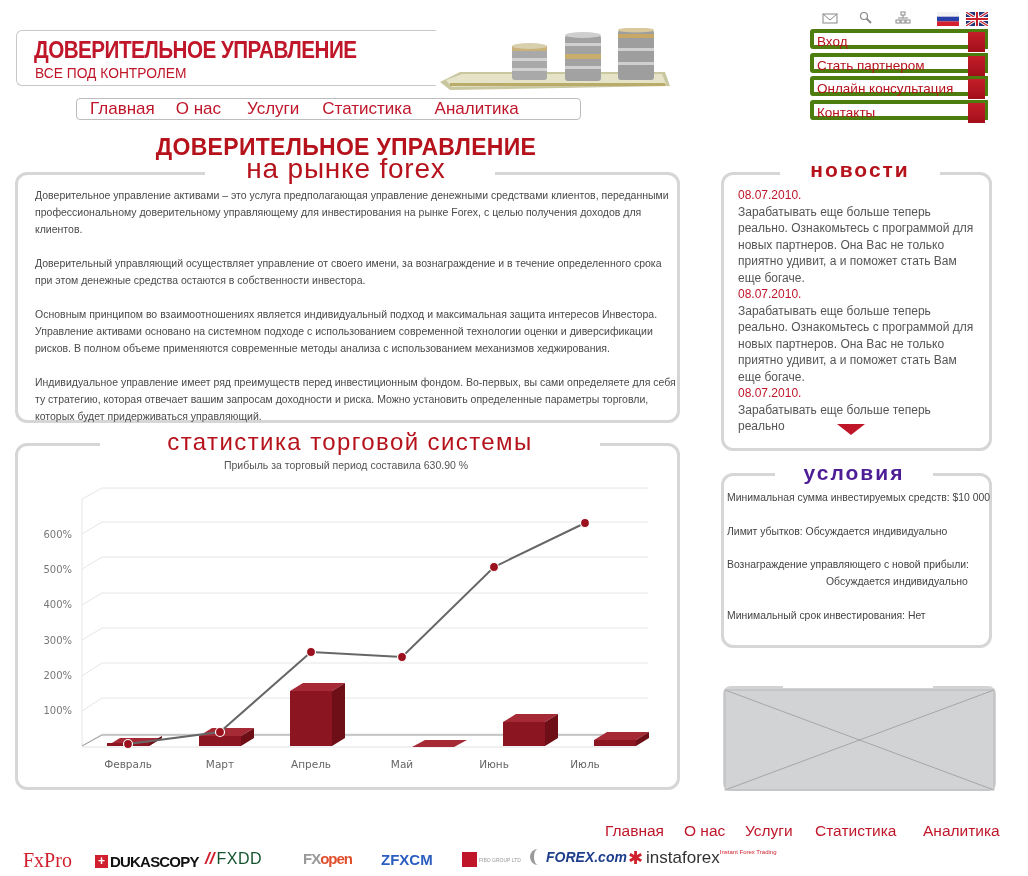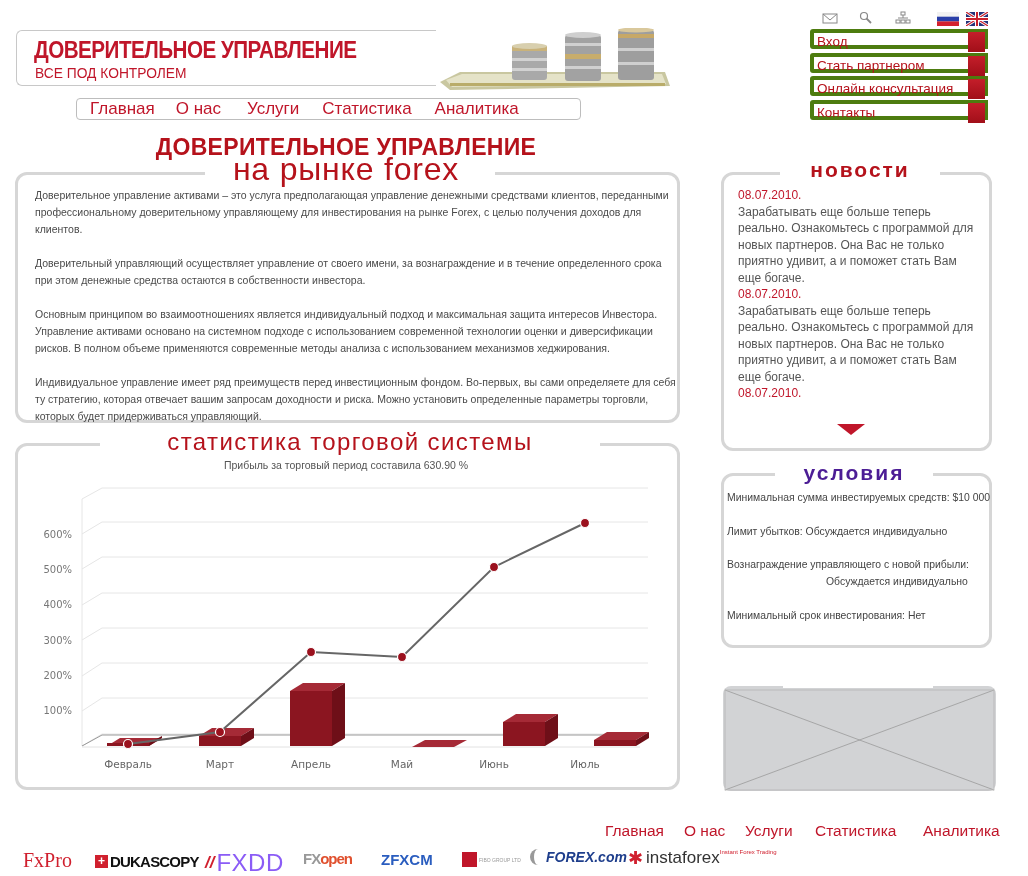--- a/index.html
+++ b/index.html
@@ -19,21 +19,21 @@
 
   
   .util-icon { top: 11px; width: 18px; height: 14px; }
   .flag { top: 12px; width: 22px; height: 14px; }
   .side-btn { left: 810px; width: 178px; height: 20px; border: 4px solid #4d7c0f; border-radius: 3px 0 0 3px; background: #fff; }
   .side-btn span { position: absolute; left: 3px; top: 1px; font-size: 13.5px; color: #b5121b; white-space: nowrap; }
   .side-btn .red { position: absolute; right: -1px; top: -1px; width: 17px; height: 20px; background: linear-gradient(#c41e2a, #a10f19); }
 
   
   .h-main { left: 0; width: 692px; top: 134px; text-align: center; font-weight: bold; font-size: 23px; color: #b5121b; letter-spacing: 0.3px; }
-  .h-main2 { left: 0; width: 692px; top: 156px; text-align: center; font-size: 32px; color: #b5121b; letter-spacing: 0.8px; line-height: 26px; }
+  .h-main2 { left: 0; width: 692px; top: 156px; text-align: center; font-size: 28px; color: #b5121b; letter-spacing: 0.8px; line-height: 26px; }
 
   .panel { border: 3px solid #d6d6d6; border-radius: 12px; background: #fff; }
 
   .body-text { left: 35px; top: 187px; width: 640px; font-size: 11.3px; line-height: 17px; color: #4a4a4a; transform: scaleX(0.93); transform-origin: left top; width: 690px; }
   .body-text p { margin-bottom: 17px; }
 
   .h-stat { left: 100px; top: 427px; width: 500px; text-align: center; font-size: 24px; color: #b5121b; letter-spacing: 1.4px; line-height: 30px; background: #fff; }
   .chart-sub { left: 0; width: 692px; top: 459px; text-align: center; font-size: 10.5px; color: #555; }
 
   
@@ -262,20 +262,21 @@
 </svg>
 
 <div class="abs panel" style="left:721px; top:172px; width:271px; height:279px;"></div>
 <div class="abs h-news">новости</div>
 <div class="abs" style="left:738px; top:187px; width:250px;">
   <div class="news-date">08.07.2010.</div>
   <div class="news-item" style="width:240px">Зарабатывать еще больше теперь реально. Ознакомьтесь с программой для новых партнеров. Она Вас не только приятно удивит, а и поможет стать Вам еще богаче.</div>
   <div class="news-date">08.07.2010.</div>
   <div class="news-item" style="width:240px">Зарабатывать еще больше теперь реально. Ознакомьтесь с программой для новых партнеров. Она Вас не только приятно удивит, а и поможет стать Вам еще богаче.</div>
   <div class="news-date">08.07.2010.</div>
+  <div class="news-item" style="width:240px">Зарабатывать еще больше теперь реально</div>
 </div>
 <svg class="abs" style="left:837px; top:424px;" width="28" height="12" viewBox="0 0 28 12">
   <polygon points="0,0 28,0 14,11" fill="#c0162a"></polygon>
 </svg>
 
 <div class="abs panel" style="left:721px; top:473px; width:271px; height:175px;"></div>
 <div class="abs h-cond">условия</div>
 <div class="abs cond" style="top:491px">Минимальная сумма инвестируемых средств: $10 000</div>
 <div class="abs cond" style="top:525px">Лимит убытков: Обсуждается индивидуально</div>
 <div class="abs cond" style="top:558px">Вознаграждение управляющего с новой прибыли:</div>
@@ -299,21 +300,21 @@
   <a style="left:923px">Аналитика</a>
 </div>
 
 <div class="logo" style="left:23px; top:849px; font-family:'Liberation Serif',serif; font-size:20px; color:#d0202e;">FxPro</div>
 <div class="logo" style="left:95px; top:853px; display:flex; align-items:center;">
   <span style="display:inline-block;width:13px;height:13px;background:#d0202e;color:#fff;font-size:12px;line-height:13px;text-align:center;font-weight:bold;margin-right:2px;">+</span>
   <span style="font-weight:bold;font-size:15px;color:#111;letter-spacing:-0.8px;">DUKASCOPY</span>
 </div>
 <div class="logo" style="left:205px; top:849px; display:flex; align-items:center;">
   <span style="color:#d0202e;font-weight:bold;font-style:italic;font-size:17px;margin-right:2px;">//</span>
-  <span style="font-size:24px;color:#8b5cf6;letter-spacing:0.5px;">FXDD</span>
+  <span style="font-size:16px;color:#14532d;letter-spacing:0.5px;">FXDD</span>
 </div>
 <div class="logo" style="left:303px; top:850px; font-weight:bold; font-size:15px; letter-spacing:-1px;">
   <span style="color:#999;">FX</span><span style="color:#e0502e;">open</span>
 </div>
 <div class="logo" style="left:381px; top:851px; display:flex; align-items:center;">
   <span style="color:#2a5dbf;font-weight:bold;font-size:15px;">Z</span>
   <span style="color:#2a5dbf;font-weight:bold;font-size:15px;">FXCM</span>
 </div>
 <div class="logo" style="left:462px; top:852px; display:flex; align-items:center;">
   <span style="display:inline-block;width:15px;height:15px;background:#c0162a;"></span>

